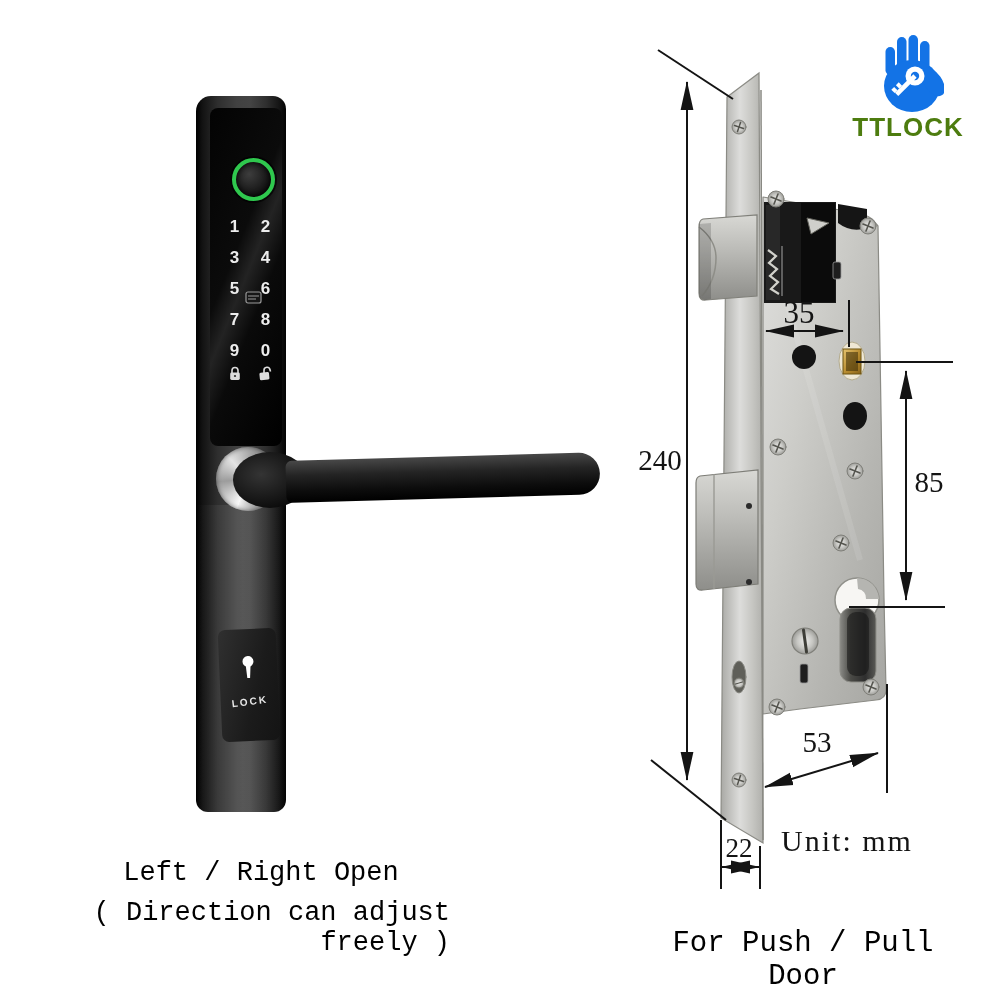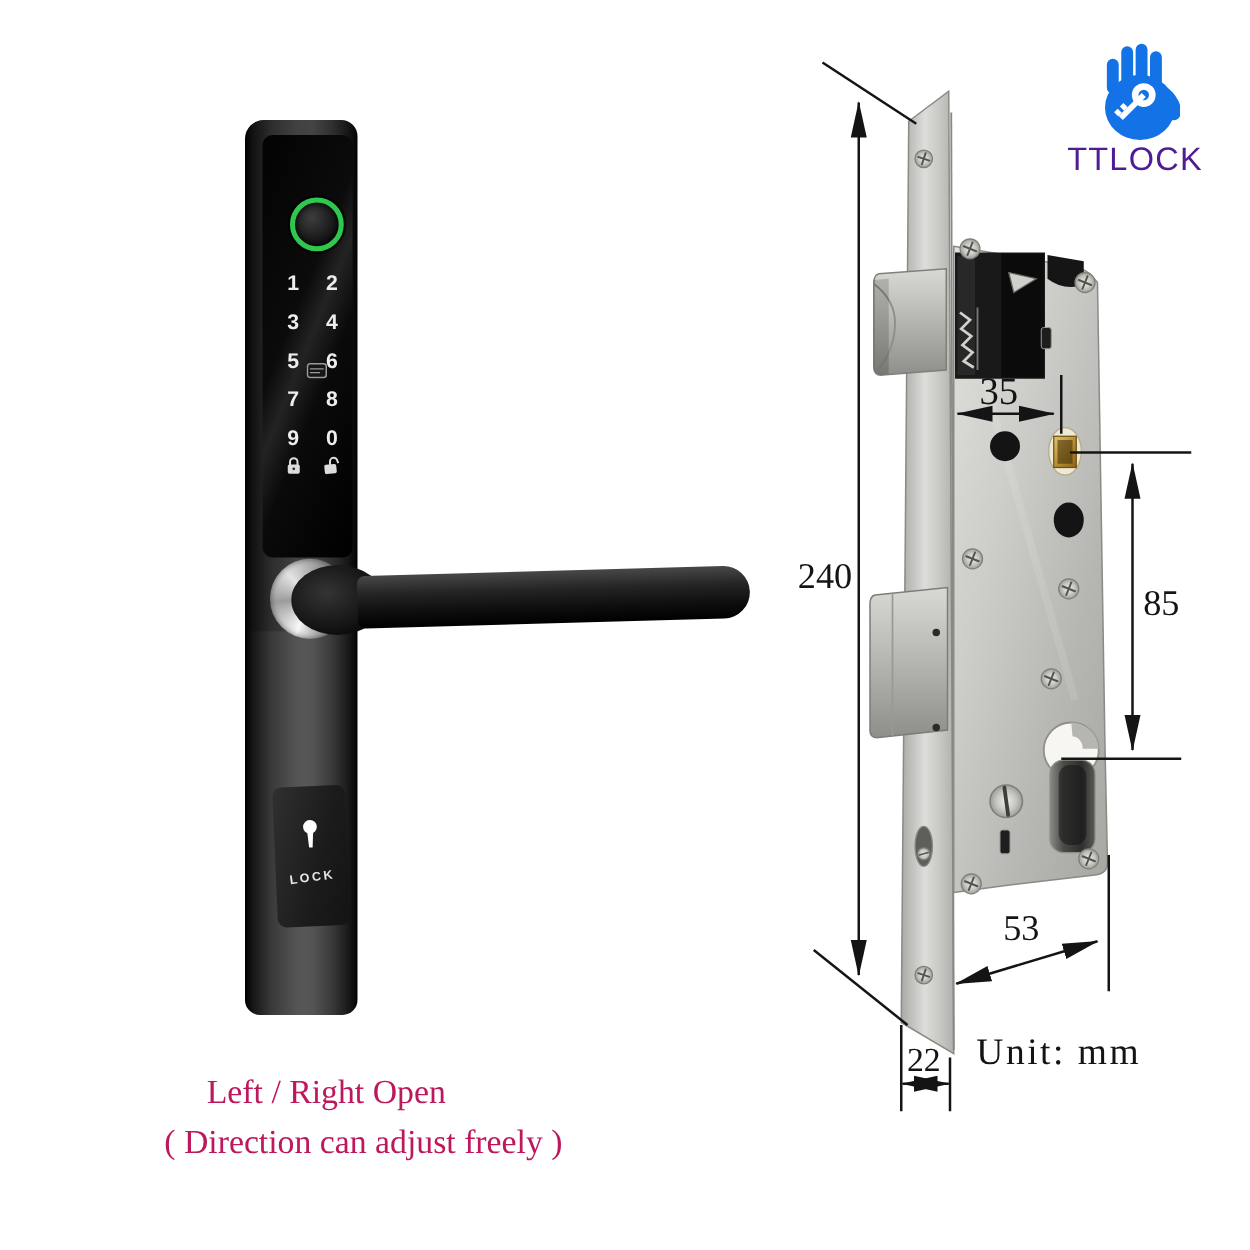--- a/index.html
+++ b/index.html
@@ -37,23 +37,23 @@
   .lock-panel .kh{margin-top:26px;}
   .lock-label{margin-top:11px;color:#e6e6e6;font-size:10px;font-weight:bold;letter-spacing:2px;
     transform:rotate(-5deg);}
 
   
   .mortise{left:620px;top:0;width:380px;height:1000px;}
   .dim-text{font-family:"Liberation Serif","DejaVu Serif",serif;fill:#141414;}
 
   
   .logo-hand{left:882px;top:30px;}
-  .logo-text{left:845px;top:112px;width:126px;text-align:center;color:#4c1d95;
-    font-size:26px;font-weight:normal;letter-spacing:1px;}
-  .caption{font-family:Liberation Serif, serif;color:#be185d;text-align:center;}
+  .logo-text{left:845px;top:112px;width:126px;text-align:center;color:#4d7c0f;
+    font-size:26px;font-weight:bold;letter-spacing:1px;}
+  .caption{font-family:Liberation Mono, monospace;color:#000000;text-align:center;}
   .cap-l1{left:101px;top:858px;width:320px;font-size:27px;}
   .cap-l2{left:90px;top:898px;width:360px;font-size:27px;text-align:right;}
   .cap-r{left:638px;top:927px;width:330px;font-size:29px;}
 </style>
 </head>
 <body>
 
 <div class="stage">
 
   <div class="abs lock-body"></div>
@@ -305,14 +305,15 @@
           <rect x="26" y="62" width="4.7" height="4"></rect>
           <rect x="26" y="68.5" width="4.7" height="4"></rect>
         </g>
       </g>
     </svg>
   </div>
   <div class="abs logo-text">TTLOCK</div>
 
   <div class="abs caption cap-l1">Left / Right Open</div>
   <div class="abs caption cap-l2">( Direction can adjust freely )</div>
+  <div class="abs caption cap-r">For Push / Pull Door</div>
 
 </div>
 
 </body></html>

